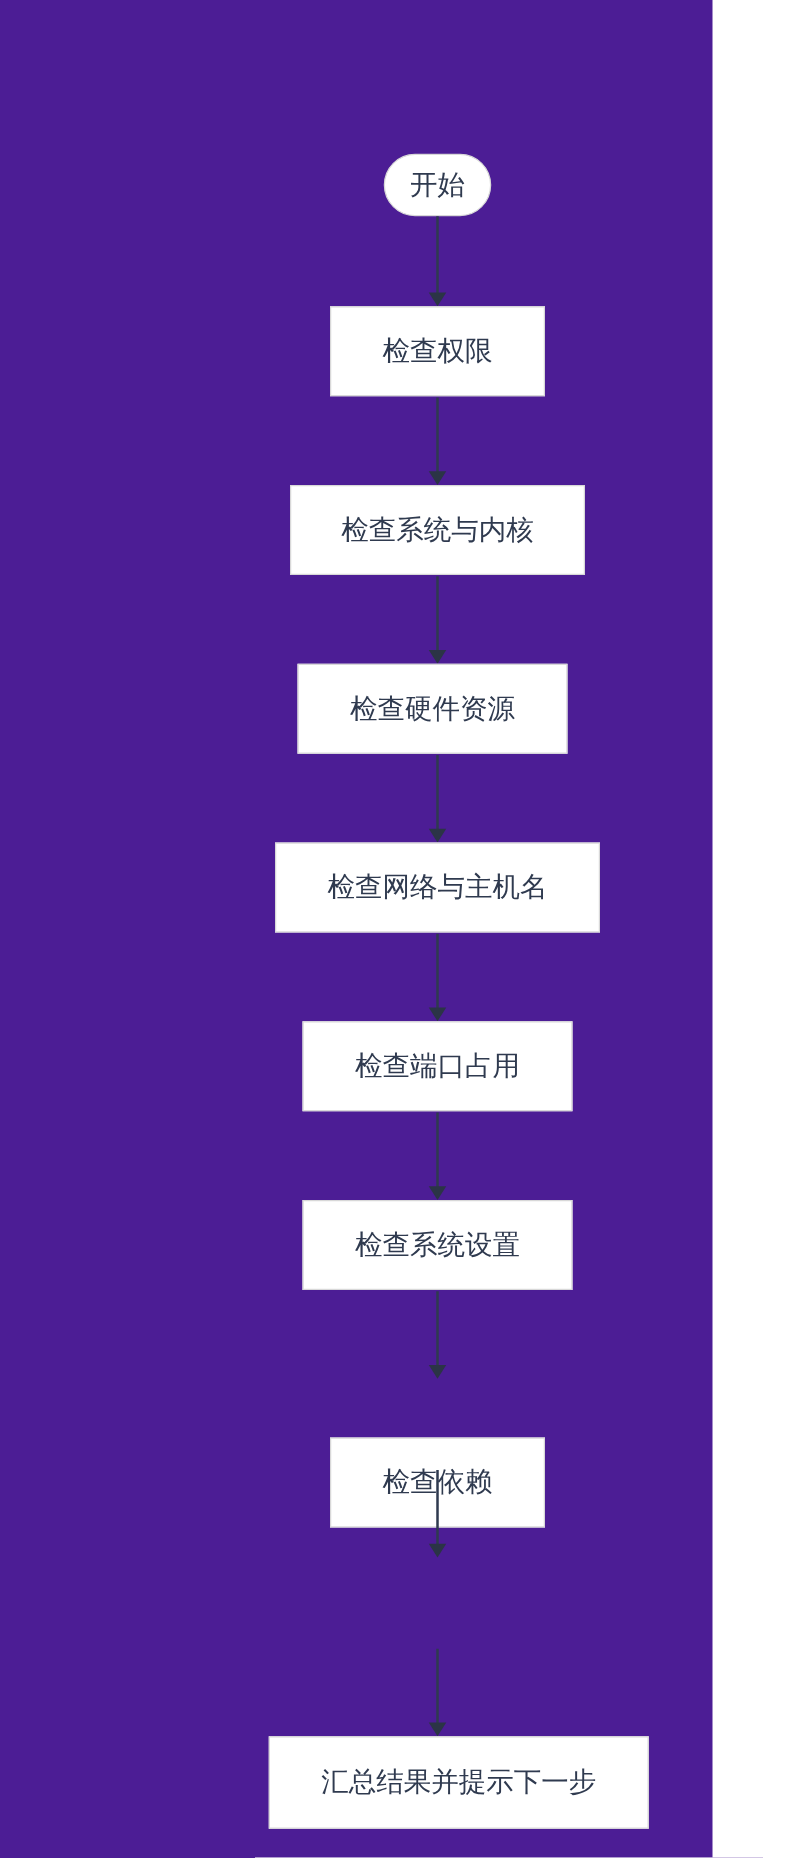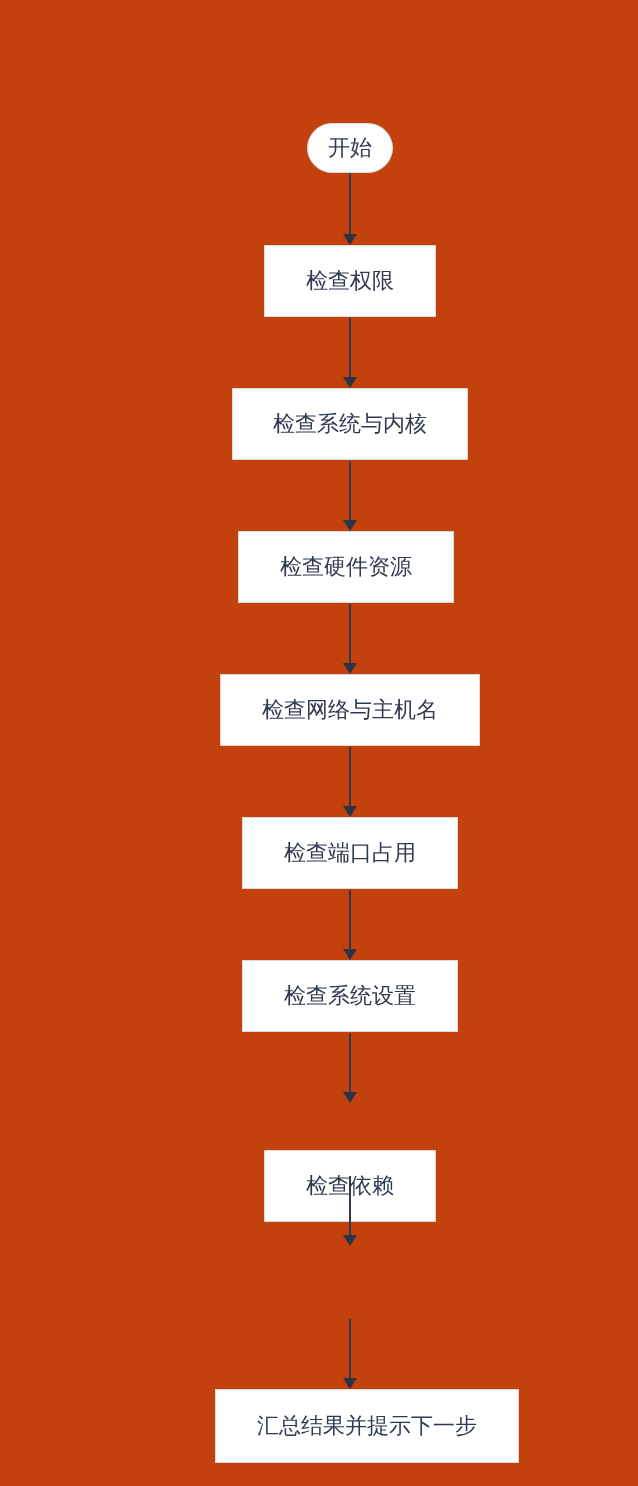--- a/index.html
+++ b/index.html
@@ -2,23 +2,23 @@
 <html><head>
 <meta charset="utf-8">
 <style>
   html, body {
     margin: 0;
     padding: 0;
     background: #ffffff;
   }
   .canvas {
     position: relative;
-    width: 638px;
+    width: 570px;
     height: 1486px;
-    background: #c2410c;
+    background: #4c1d95;
     overflow: hidden;
     font-family: "Liberation Sans", "DejaVu Sans", sans-serif;
   }
   .node {
     position: absolute;
     box-sizing: border-box;
     background: #ffffff;
     border: 1px solid #d8d8d8;
     color: #2f3a4f;
     font-size: 22px;

